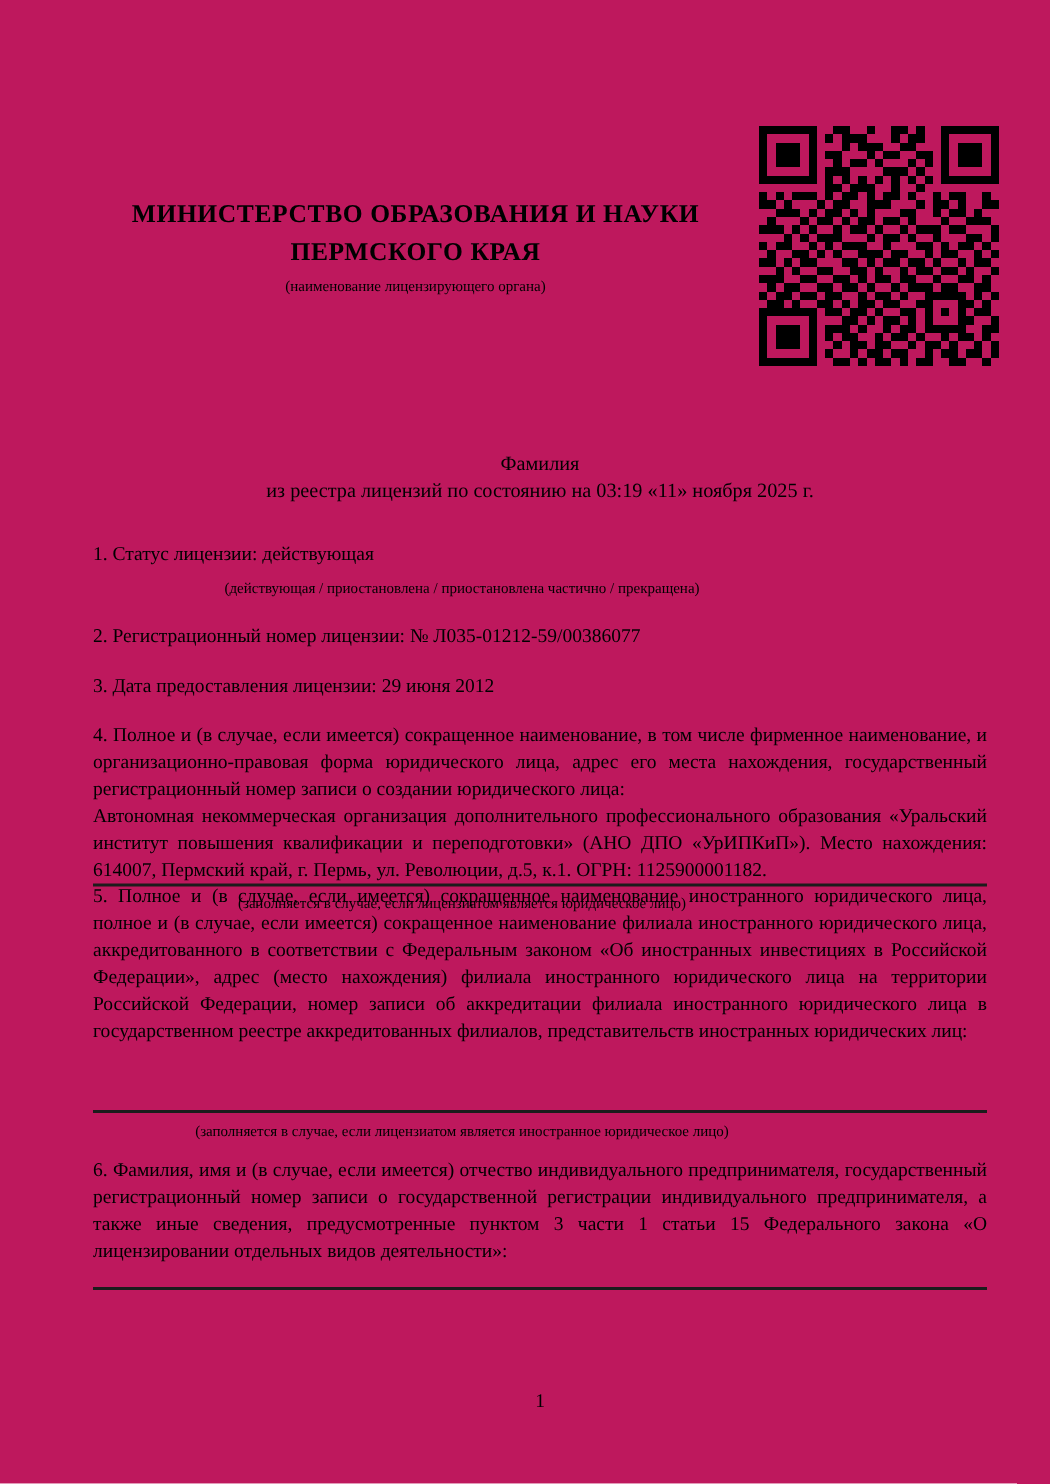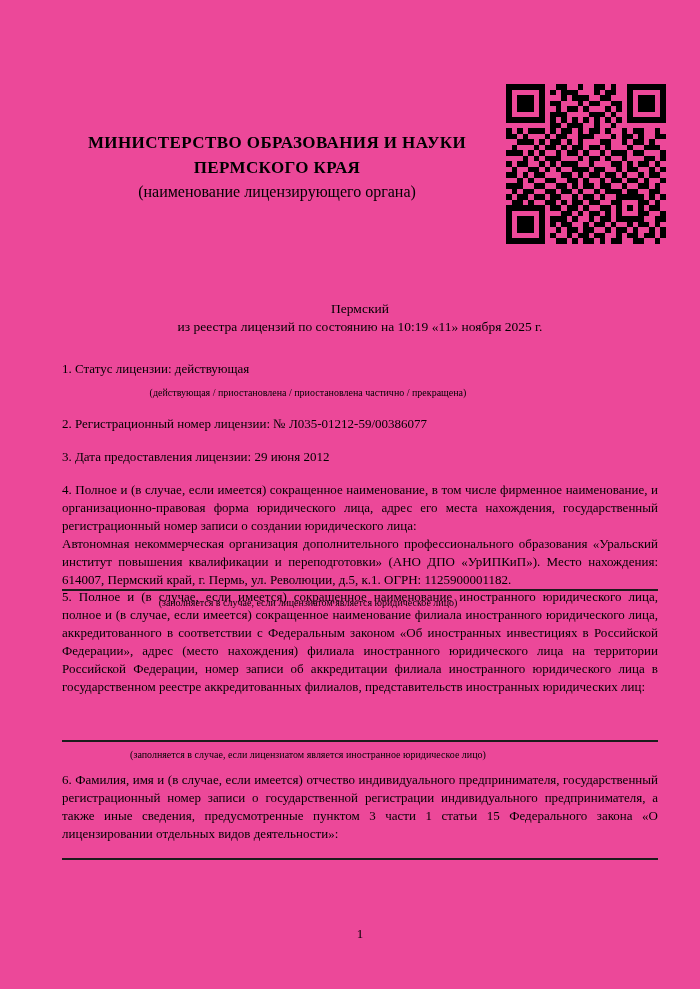--- a/index.html
+++ b/index.html
@@ -1,40 +1,40 @@
 <!DOCTYPE html>
 <html><head>
 <meta charset="utf-8">
 <style>
   html, body { margin: 0; padding: 0; background: #ffffff; }
   .page {
     position: relative;
     width: 700px;
     height: 989px;
-    background: #ec4899;
+    background: #be185d;
     color: #000000;
     font-family: "Liberation Serif", "DejaVu Serif", serif;
     overflow: hidden;
   }
   .abs { position: absolute; left: 62px; width: 596px; }
 
   
   .authority {
     position: absolute;
     top: 130px; left: 40px; width: 474px;
     text-align: center;
   }
   .authority-name {
     font-weight: bold;
     font-size: 17px;
     line-height: 25px;
     letter-spacing: 0.4px;
   }
   .authority-caption {
-    font-size: 16px;
+    font-size: 10px;
     line-height: 12px;
     margin-top: 6px;
     font-family: Liberation Serif, serif;
   }
 
   
   .qr {
     position: absolute;
     top: 84px; left: 506px;
     width: 160px; height: 160px;
@@ -539,22 +539,22 @@
       <rect x="15" y="28" width="1" height="1"></rect>
       <rect x="17" y="28" width="1" height="1"></rect>
       <rect x="19" y="28" width="1" height="1"></rect>
       <rect x="20" y="28" width="1" height="1"></rect>
       <rect x="23" y="28" width="1" height="1"></rect>
       <rect x="24" y="28" width="1" height="1"></rect>
       <rect x="27" y="28" width="1" height="1"></rect>
     </svg>
 
   <div class="abs doc-title">
-    <div>Пермский</div>
-    <div>из реестра лицензий по состоянию на 10:19 «11» ноября 2025 г.</div>
+    <div>Фамилия</div>
+    <div>из реестра лицензий по состоянию на 03:19 «11» ноября 2025 г.</div>
   </div>
 
   <div class="abs body-line t-item1">1. Статус лицензии: действующая</div>
   <div class="abs small-caption-wrap t-cap1">
     <span class="small-caption">(действующая / приостановлена / приостановлена частично / прекращена)</span>
   </div>
 
   <div class="abs body-line t-item2">2. Регистрационный номер лицензии: № Л035-01212-59/00386077</div>
 
   <div class="abs body-line t-item3">3. Дата предоставления лицензии: 29 июня 2012</div>

